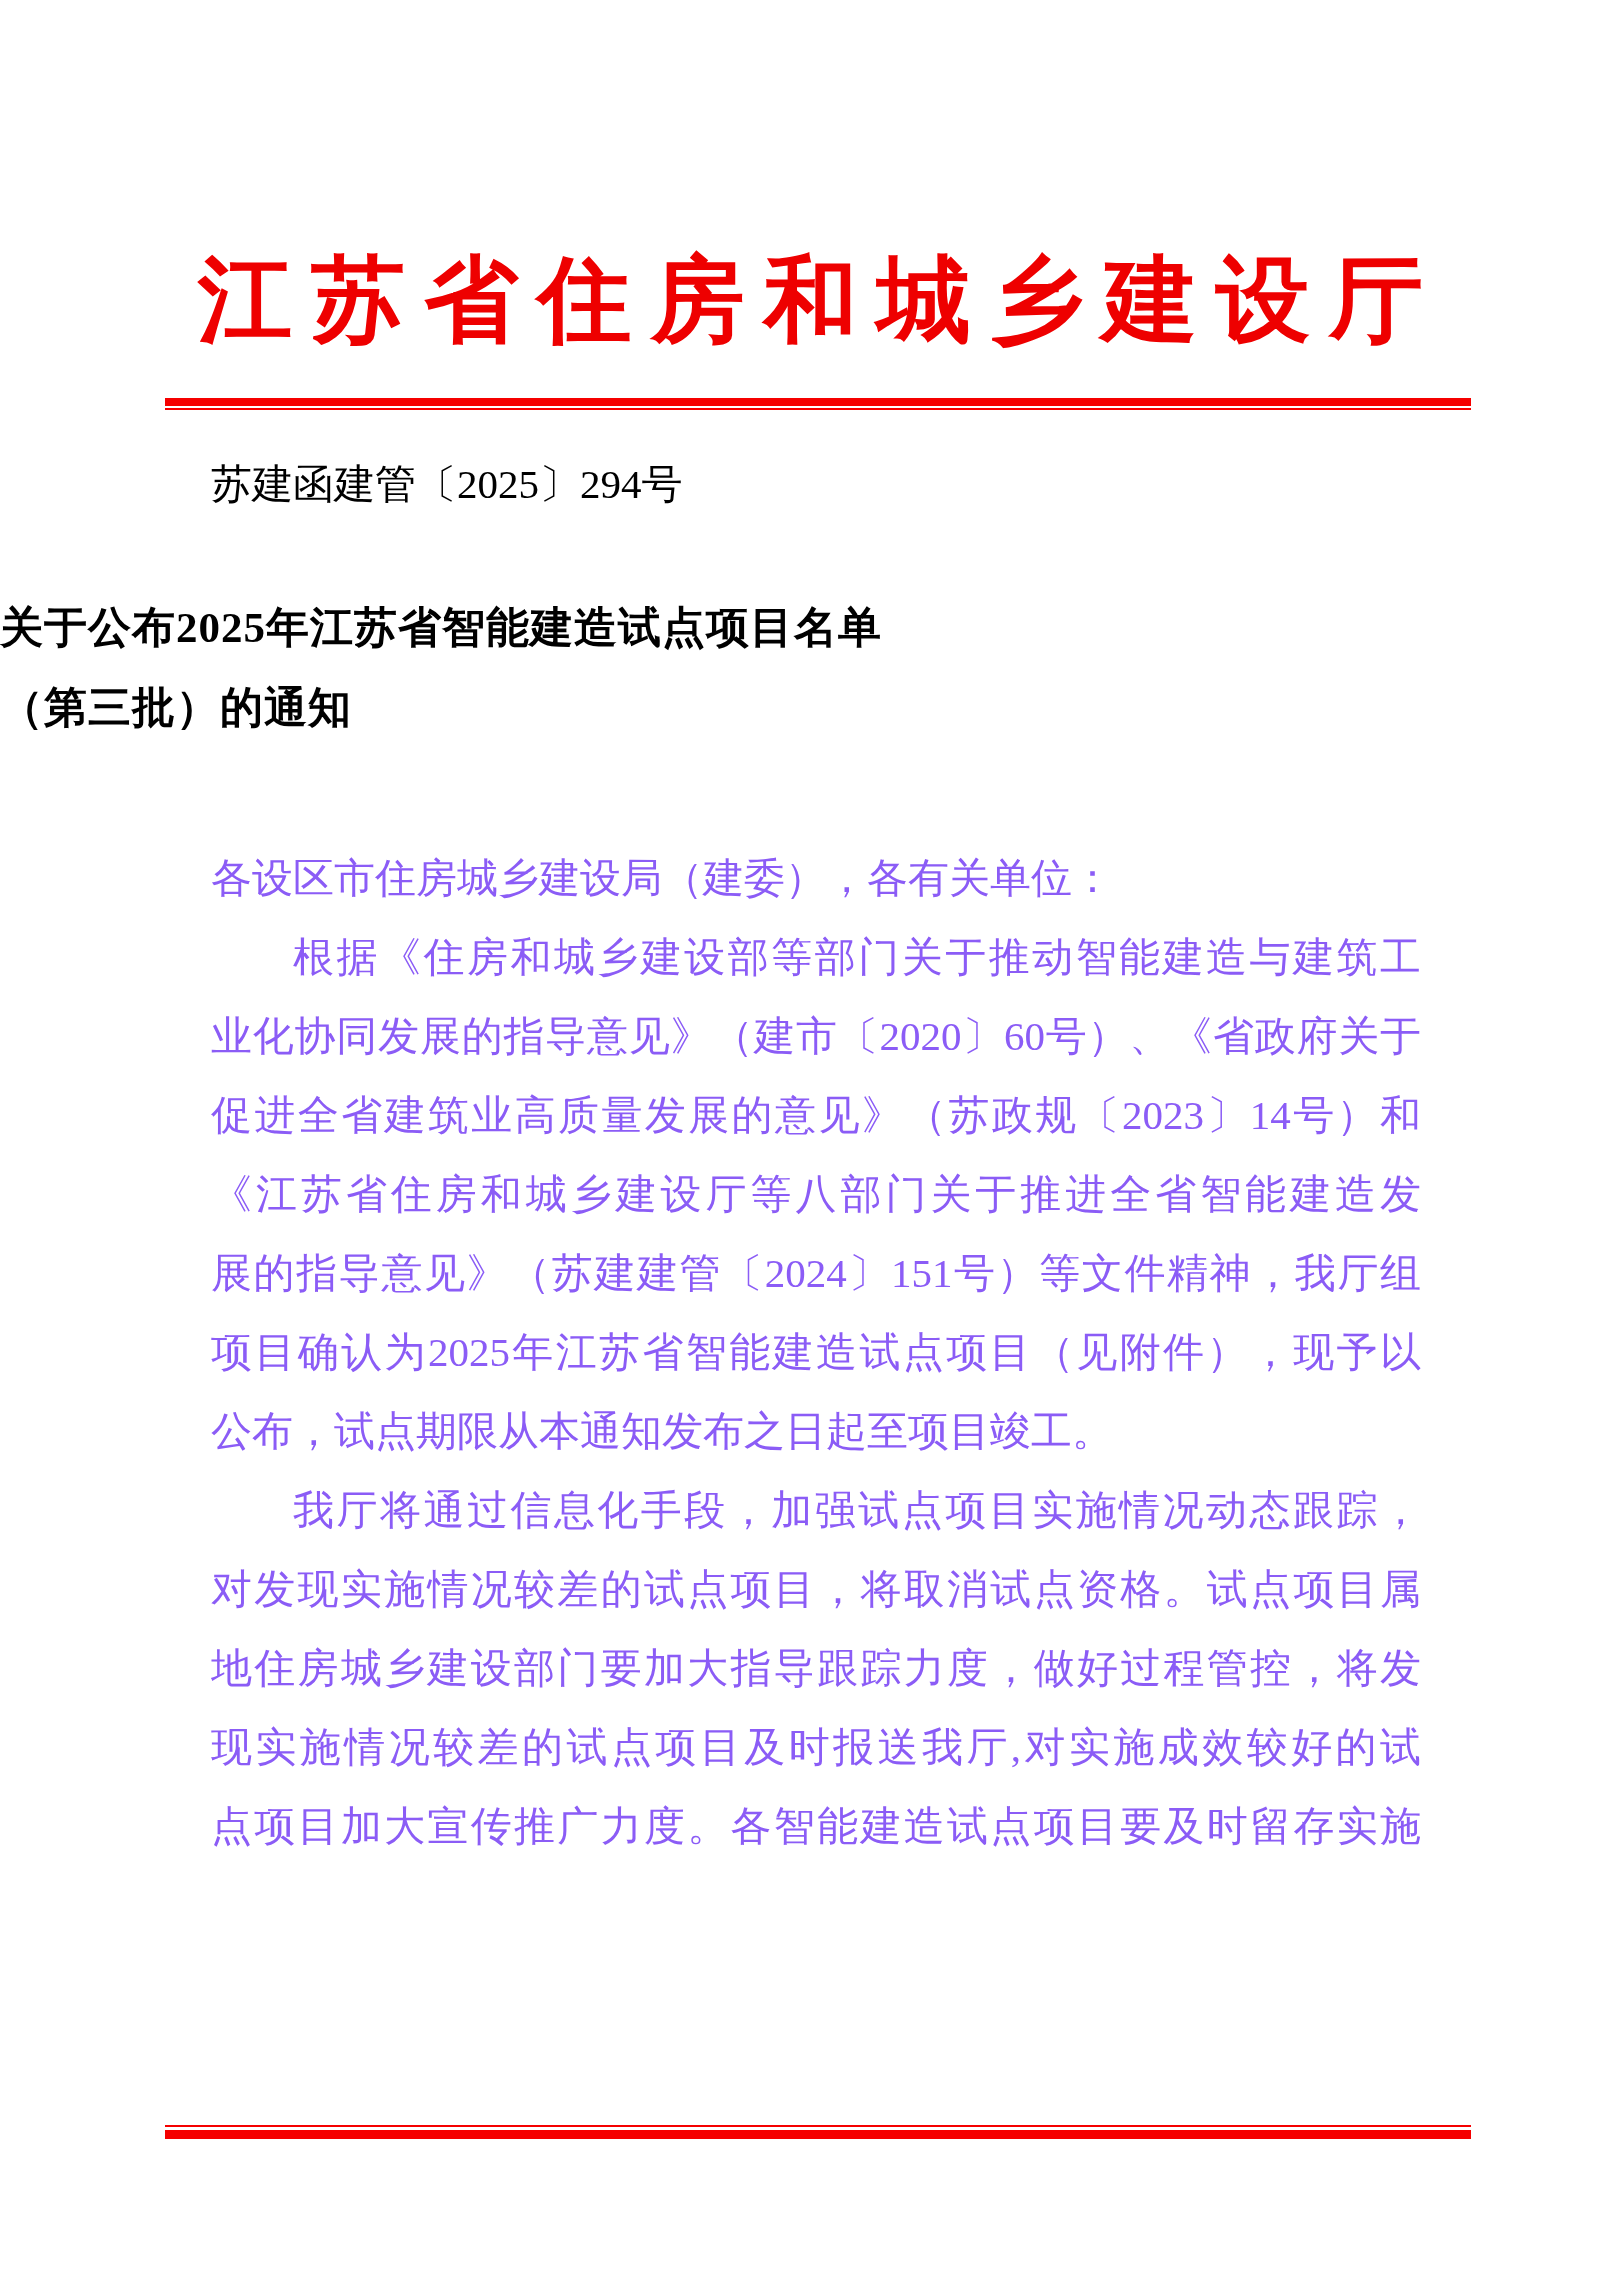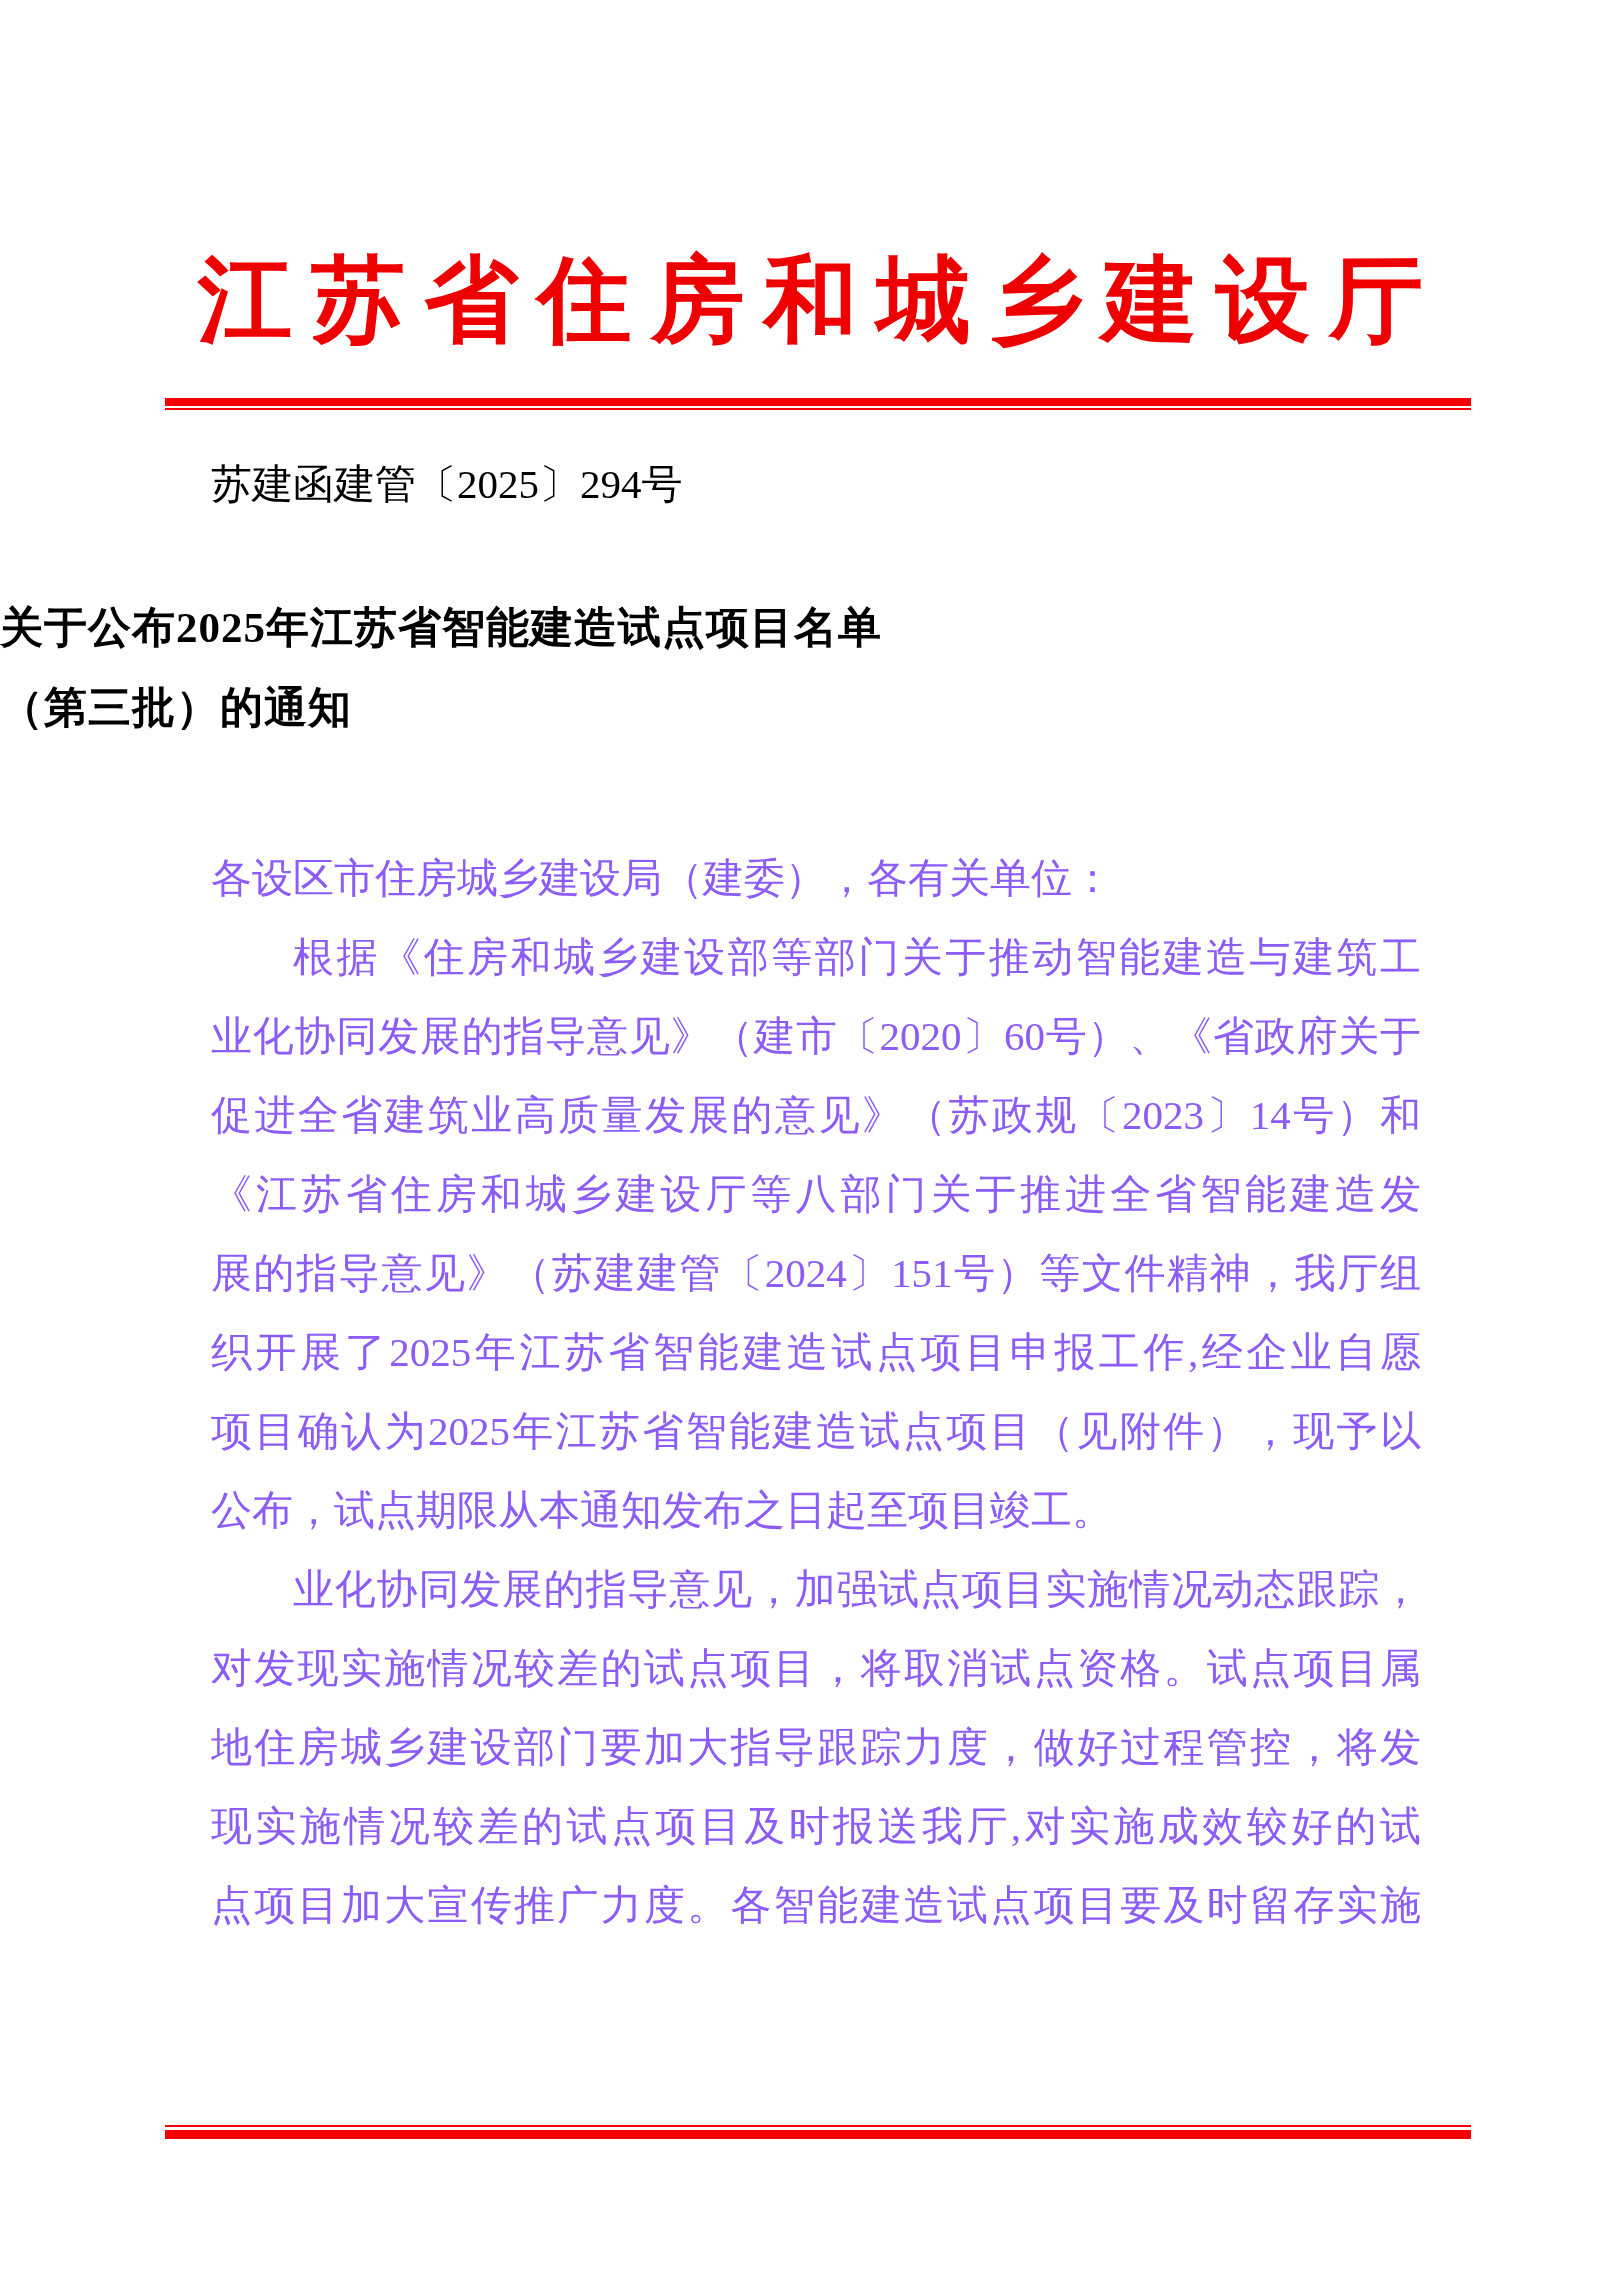--- a/index.html
+++ b/index.html
@@ -124,26 +124,25 @@
 
   <div class="body-text">
     <div class="line">各设区市住房城乡建设局（建委），各有关单位：</div>
     <div>
         <div>
           <div class="line indent fill">根据《住房和城乡建设部等部门关于推动智能建造与建筑工</div>
           <div class="line fill">业化协同发展的指导意见》（建市〔2020〕60号）、《省政府关于</div>
           <div class="line fill">促进全省建筑业高质量发展的意见》（苏政规〔2023〕14号）和</div>
           <div class="line fill">《江苏省住房和城乡建设厅等八部门关于推进全省智能建造发</div>
           <div class="line fill">展的指导意见》（苏建建管〔2024〕151号）等文件精神，我厅组</div>
-          <div class="line fill">织开展了2025年江苏省智能建造试点项目申报工作,经企业自愿</div>
           <div class="line fill">项目确认为2025年江苏省智能建造试点项目（见附件），现予以</div>
           <div class="line">公布，试点期限从本通知发布之日起至项目竣工。</div>
         </div>
         <div>
-          <div class="line indent fill">业化协同发展的指导意见，加强试点项目实施情况动态跟踪，</div>
+          <div class="line indent fill">我厅将通过信息化手段，加强试点项目实施情况动态跟踪，</div>
           <div class="line fill">对发现实施情况较差的试点项目，将取消试点资格。试点项目属</div>
           <div class="line fill">地住房城乡建设部门要加大指导跟踪力度，做好过程管控，将发</div>
           <div class="line fill">现实施情况较差的试点项目及时报送我厅,对实施成效较好的试</div>
           <div class="line fill">点项目加大宣传推广力度。各智能建造试点项目要及时留存实施</div>
         </div>
       </div>
   </div>
 
   <div class="rule-bottom">
     <div class="bar-thin"></div>

